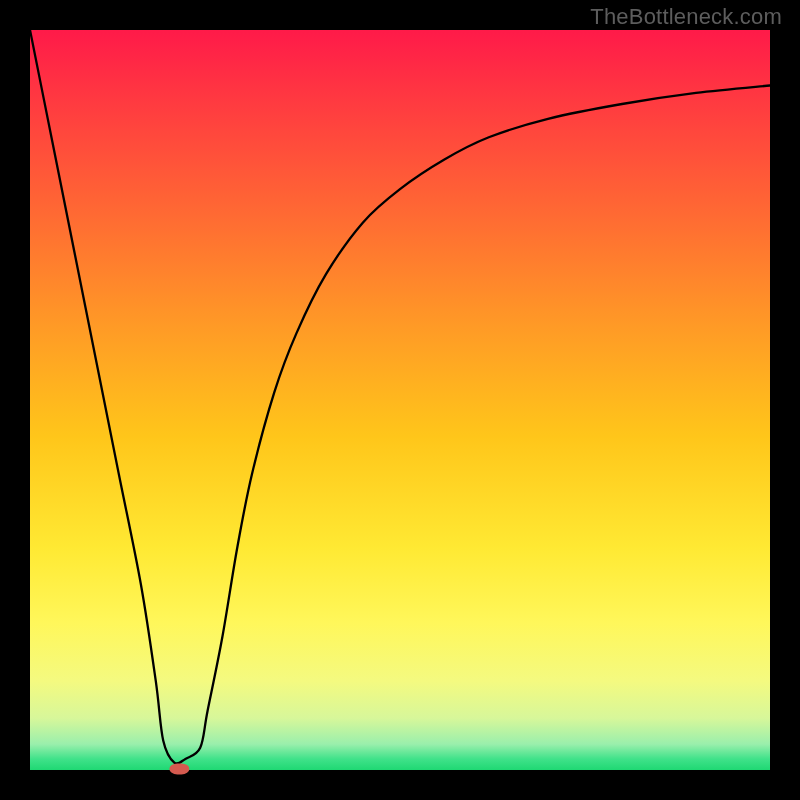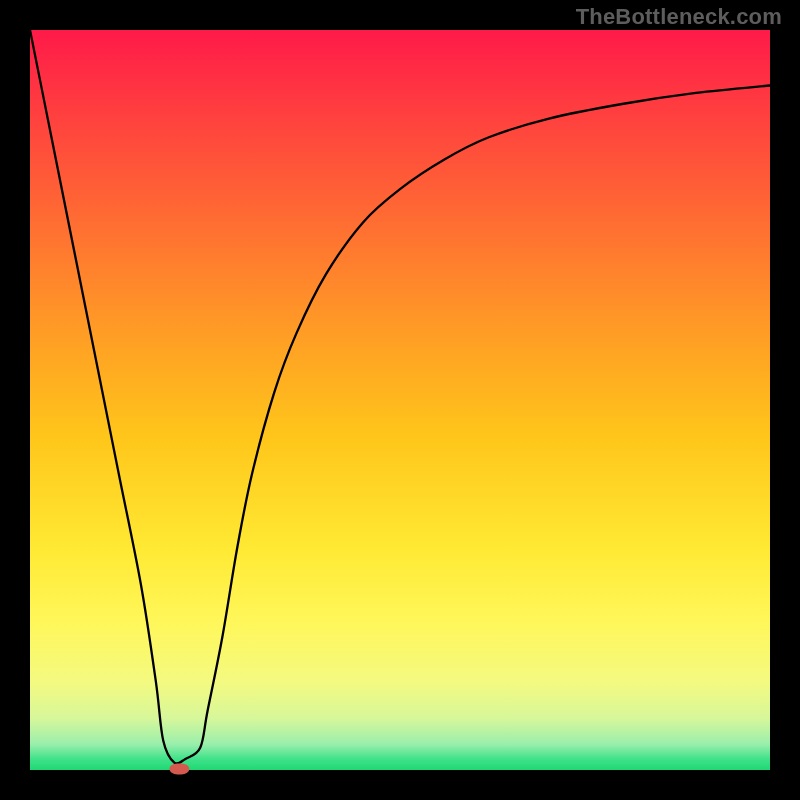--- a/index.html
+++ b/index.html
@@ -9,21 +9,21 @@
     width: 800px;
     height: 800px;
     background: #000;
   }
   .watermark {
     position: absolute;
     top: 4px;
     right: 18px;
     font-family: Arial, Helvetica, sans-serif;
     font-size: 22px;
-    font-weight: 700;
+    font-weight: 400;
     color: #5d5d5d;
     letter-spacing: 0.2px;
     z-index: 10;
   }
   .plot {
     position: absolute;
     left: 30px;
     top: 30px;
     width: 740px;
     height: 740px;

